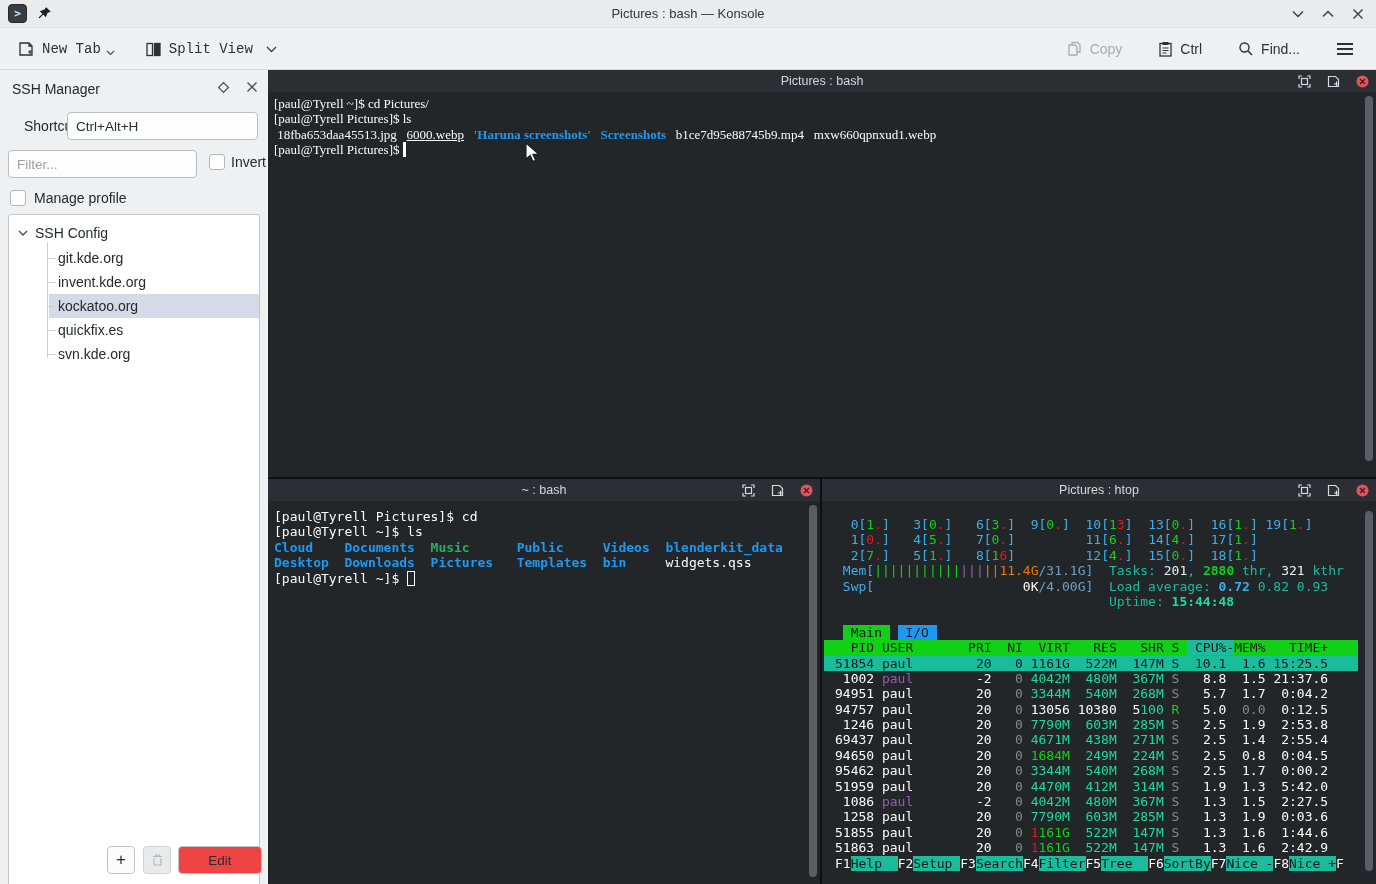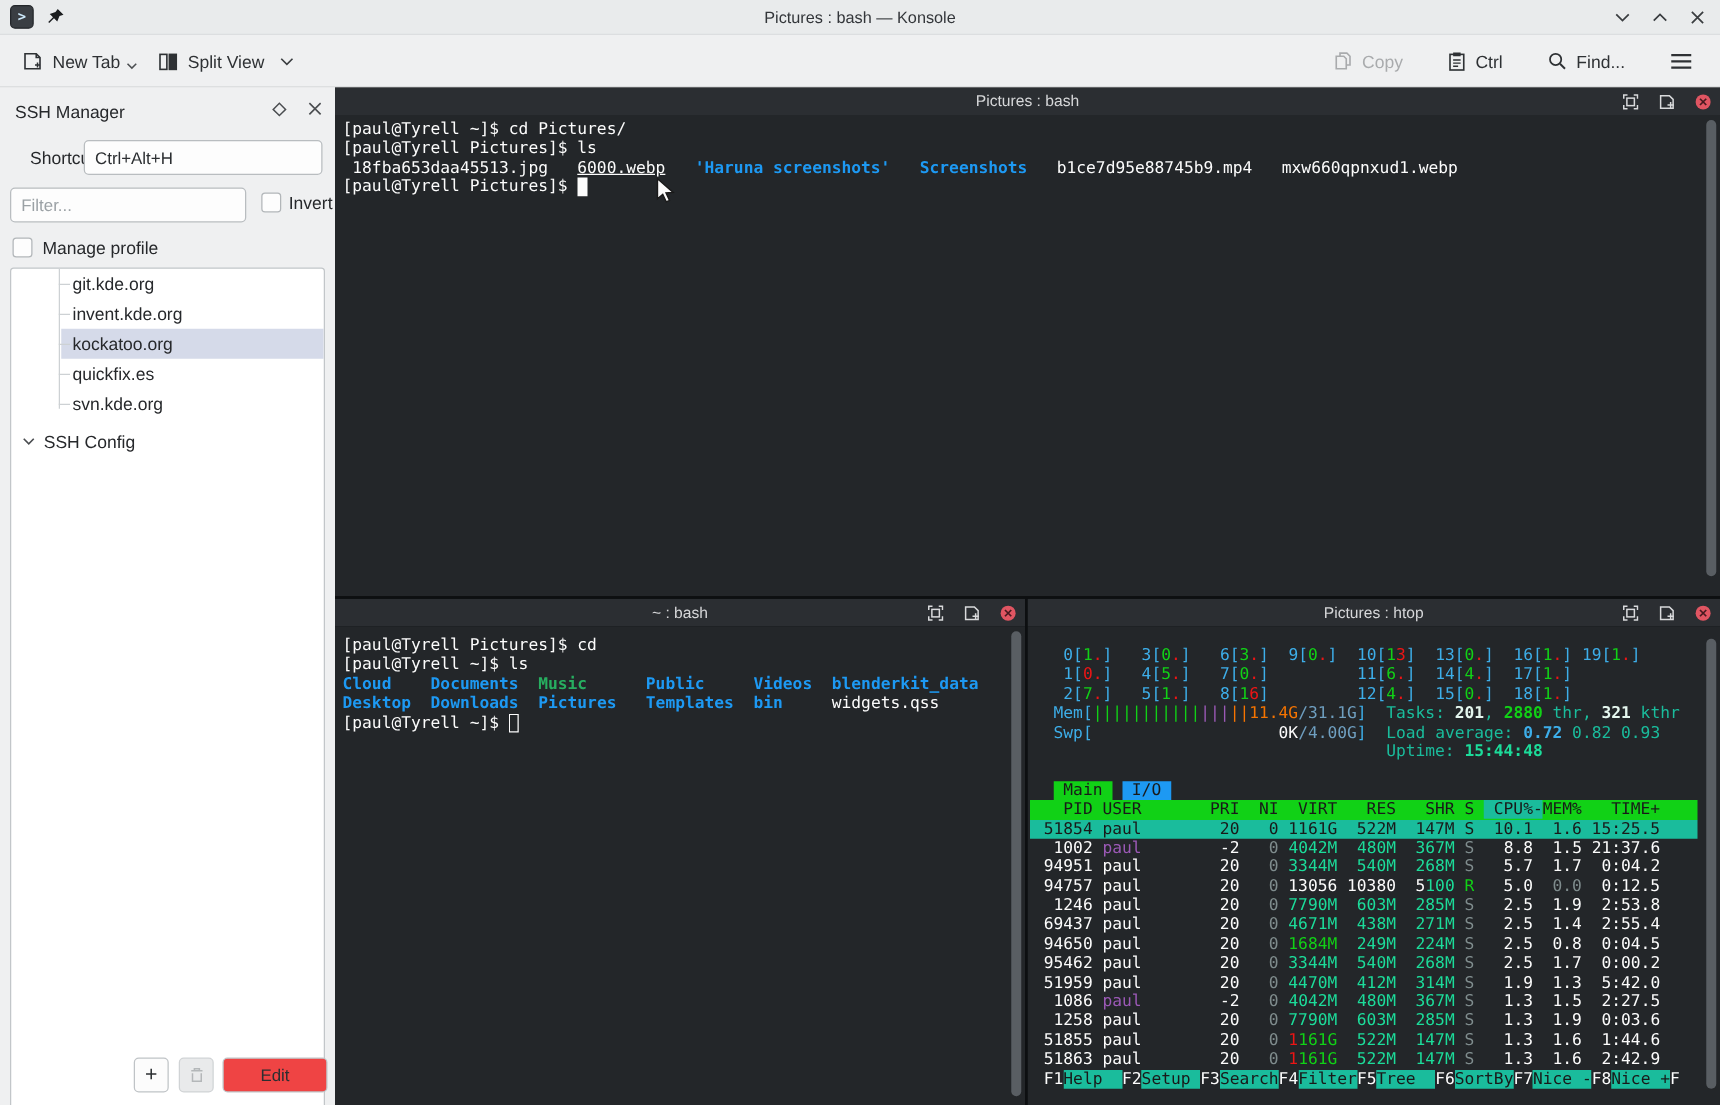--- a/index.html
+++ b/index.html
@@ -17,21 +17,21 @@
   #tb-title { position:absolute; left:0; right:0; top:0; height:28px; text-align:center;
               line-height:28px; font-size:13px; color:#33363a; }
   #tb-btns { position:absolute; right:10px; top:0; height:28px; display:flex; align-items:center; gap:14px; }
   .winbtn { width:16px; height:16px; display:flex; align-items:center; justify-content:center; cursor:default; }
 
   
   #toolbar { position:absolute; left:0; top:29px; width:1376px; height:41px; background:#eff0f1;
              border-bottom:1px solid #d7d9da; display:flex; align-items:center; }
   .tbtn { display:flex; align-items:center; gap:7px; font-size:14px; color:#2e3134; padding:6px 8px; border-radius:4px; }
   .tbtn.disabled { color:#a9abad; }
-  #tb-left-group { display:flex; margin-left:10px; }
+  #tb-left-group { display:flex; gap:14px; margin-left:10px;font-family:Liberation Mono, monospace; }
   #tb-right-group { position:absolute; right:14px; display:flex; align-items:center; gap:20px; }
   .mini-chev { margin-left:-2px; margin-top:8px; }
 
   
   #sidebar { position:absolute; left:0; top:70px; width:268px; height:814px; background:#eff0f1; }
   #ssh-head { position:absolute; left:12px; right:8px; top:8px; height:22px; }
   #ssh-title { font-size:14px; color:#26282b; line-height:22px; }
   #ssh-head-icons { position:absolute; right:2px; top:3px; display:flex; gap:16px; }
   .shortcut-label { position:absolute; left:24px; top:48px; font-size:14px; color:#26282b; }
   .kinput { position:absolute; height:28px; background:#fdfdfd; border:1px solid #b9bdc0;
@@ -75,21 +75,21 @@
   #pane-top { left:0; top:0; width:1108px; height:407px; }
   #pane-bl  { left:0; top:409px; width:552px; height:405px; }
   #pane-br  { left:554px; top:409px; width:554px; height:405px; }
   .pane-hdr { position:relative; height:22px; background:#2b2e32; }
   .pane-title { position:absolute; left:0; right:0; text-align:center; line-height:22px;
                 font-size:12.5px; color:#d6d7d9; }
   .pane-icons { position:absolute; right:7px; top:0; height:22px; display:flex; align-items:center; gap:16px; }
   .pane-body { position:absolute; left:0; right:0; top:22px; bottom:0; background:#232629;
                font-family:"DejaVu Sans Mono", monospace; font-size:13px; line-height:15.4px;
                color:#fcfcfc; white-space:pre; }
-  #body-top { padding:4px 20px 1px 6px; }
+  #body-top { padding:4px 20px 1px 6px;font-family:Liberation Serif, serif; }
   #body-bl  { padding:8px 20px 0 6px; }
   #body-br  { padding:16px 18px 0 2px; }
   #body-br .term-line { padding-left:11px; }
   .term-line { height:15.4px; display:block; }
   .term-line.lhdr { background:#11d116; color:#191919; }
   .term-line.lsel { background:#1abc9c; color:#191919; }
 
   .sg-dir { color:#1d99f3; font-weight:bold;text-align:center; }
   .sg-grn { color:#27ae60; font-weight:bold; }
   .sg-lnk { text-decoration:underline; }
@@ -99,21 +99,21 @@
   .sg-mtd { color:#6f9fc0; }
   .sg-gn  { color:#11d116; }
   .sg-gnb { color:#11d116; font-weight:bold; }
   .sg-rd  { color:#ed1515; }
   .sg-or  { color:#f67400; }
   .sg-vi  { color:#9b59b6; }
   .sg-gy  { color:#7f8c8d; }
   .sg-tv  { color:#1cdc9a; }
   .sg-tl  { color:#1abc9c; }
   .sg-btl { color:#1cdc9a; font-weight:bold; }
-  .sg-bw  { color:#e4f6ee; font-weight:bold; }
+  .sg-bw  { color:#e4f6ee; font-weight:normal; }
   .sg-blb { color:#3daee9; font-weight:bold; }
   .sg-hs  { background:#1abc9c; color:#191919; }
   .sg-tabg{ background:#11d116; color:#191919; }
   .sg-tabb{ background:#1d99f3; color:#191919; }
   .sg-fk  { background:#1abc9c; color:#191919; }
 
   .scrolltrack { position:absolute; right:2px; top:24px; bottom:2px; width:10px; }
   .scrollthumb { position:absolute; left:1px; width:8px; background:#595e63; border-radius:4px; }
   #thumb-top { top:2px; height:365px; }
   #thumb-bl  { top:2px; height:372px; }
@@ -226,33 +226,33 @@
     <div id="invert-row">
       <span class="kcheck"></span>
       <span class="check-label">Invert</span>
     </div>
     <div id="manage-row">
       <span class="kcheck"></span>
       <span class="check-label">Manage profile</span>
     </div>
 
     <div id="tree-card">
+      <div id="tree-root-row">
+        <svg id="tree-root-chev" width="10" height="7" viewBox="0 0 10 7">
+          <path d="M1 1 L5 5 L9 1" fill="none" stroke="#4a4d50" stroke-width="1.3"></path>
+        </svg>
+        <span id="tree-root-label">SSH Config</span>
+      </div>
       <div id="tree-items">
           <div class="tree-item"><span>git.kde.org</span></div>
           <div class="tree-item"><span>invent.kde.org</span></div>
           <div class="tree-item selected"><span>kockatoo.org</span></div>
           <div class="tree-item"><span>quickfix.es</span></div>
           <div class="tree-item"><span>svn.kde.org</span></div>
         </div>
-      <div id="tree-root-row">
-        <svg id="tree-root-chev" width="10" height="7" viewBox="0 0 10 7">
-          <path d="M1 1 L5 5 L9 1" fill="none" stroke="#4a4d50" stroke-width="1.3"></path>
-        </svg>
-        <span id="tree-root-label">SSH Config</span>
-      </div>
     </div>
 
     <div id="side-btns">
       <div class="sqbtn" id="add-btn">
         <span>+</span>
       </div>
       <div class="sqbtn disabled" id="trash-btn">
         <svg width="13" height="14" viewBox="0 0 13 14">
           <path d="M2 3.5 H11 M4.5 3.5 V2 H8.5 V3.5 M3 5.5 V12 H10 V5.5" fill="none" stroke="#b4b7b9" stroke-width="1.2"></path>
         </svg>

